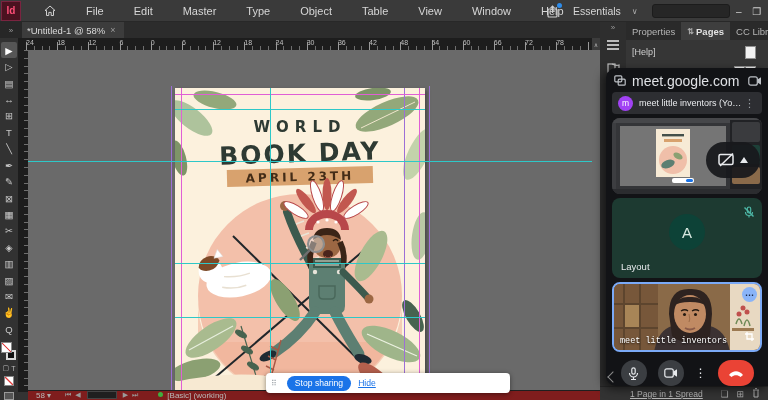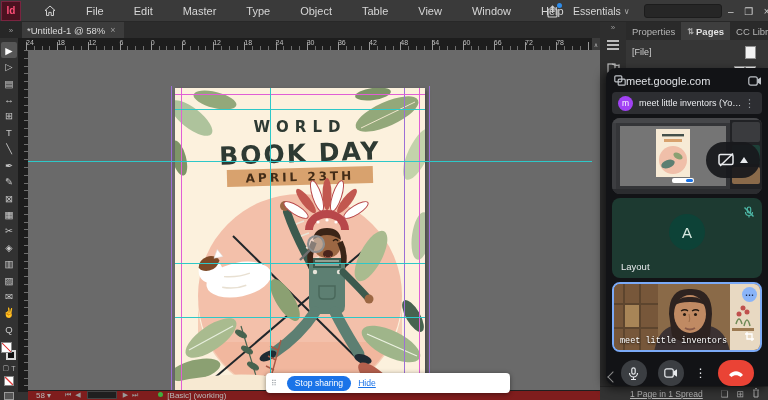--- a/index.html
+++ b/index.html
@@ -9,21 +9,21 @@
   .ic{display:flex;align-items:center;justify-content:center;}
 
   
   .menubar{left:0;top:0;width:768px;height:22px;background:#3a3a3a;border-bottom:1px solid #282828;display:flex;align-items:center;z-index:30;gap:14px;}
   .idlogo{width:20px;height:20px;margin-left:1px;background:#4b1220;border:1px solid #7a2440;color:#ff4f78;font-size:10px;font-weight:bold;}
   .homeicon{margin-left:9px;}
   .menuitem{color:#d6d6d6;font-size:11px;margin-left:16px;cursor:default;}
   .topright{position:absolute;top:0;height:22px;display:flex;align-items:center;}
   .shareic{position:relative;}
   .sharedot{position:absolute;right:-3px;top:-2px;width:5px;height:5px;border-radius:50%;background:#2d8ceb;}
-  .wsname{color:#d6d6d6;font-size:10.5px;margin:0 3px 0 14px;}
+  .wsname{color:#d6d6d6;font-size:10.5px;margin:0 11px 0 14px;}
   .chev{color:#aaa;font-size:8px;}
   .searchbox{width:78px;height:14px;background:#262626;border:1px solid #1c1c1c;border-radius:3px;margin-left:14px;color:#ccc;font-size:9px;padding:0 4px;}
   .winbtn{width:18px;height:22px;color:#cfcfcf;font-size:10px;}
 
   
   .tabrow{left:0;top:22px;width:600px;height:16px;background:#2c2c2c;z-index:20;}
   .toolcollapse{left:0;top:22px;width:22px;height:16px;background:#272727;color:#9a9a9a;font-size:8px;z-index:21;}
   .doctab{left:22px;top:22px;width:102px;height:16px;background:#3c3c3c;display:flex;align-items:center;padding:0 5px;z-index:21;}
   .doctab .ttl{color:#dadada;font-size:9.5px;white-space:nowrap;}
   .doctab .cls{color:#9a9a9a;font-size:9px;margin-left:5px;}
@@ -82,21 +82,21 @@
   .ptab.active{background:#3e3e3e;color:#e3e3e3;font-weight:bold;}
   .pbody{position:absolute;left:26px;top:18px;width:142px;height:346px;}
   .prow{position:absolute;left:0;width:142px;height:16px;display:flex;align-items:center;color:#cfcfcf;font-size:9px;}
   .pagethumb{width:11px;height:13px;background:#f2f2f2;border:1px solid #909090;margin-left:2px;}
   .pfooter{position:absolute;left:0;bottom:0;width:168px;height:14px;background:#333;border-top:1px solid #262626;display:flex;align-items:center;color:#b5b5b5;font-size:8.5px;z-index:11;}
   .pfoot-ic{color:#aaa;font-size:9px;margin-left:8px;}
 
   
   .meet{left:606px;top:68px;width:162px;height:318px;background:#121316;border-radius:10px 0 0 10px;box-shadow:-3px 3px 10px rgba(0,0,0,.55);z-index:50;}
   .meethead{position:absolute;left:8px;top:5px;width:148px;height:16px;display:flex;align-items:center;}
-  .meeturl{color:#dfe1e5;font-size:11px;flex:1;}
+  .meeturl{color:#dfe1e5;font-size:14px;margin-left:6px;flex:1;}
   .meetpill{position:absolute;left:6px;top:24px;width:150px;height:22px;background:#2d2e32;border-radius:4px;display:flex;align-items:center;padding:0 6px;}
   .mavatar{width:15px;height:15px;border-radius:50%;background:#a142f4;color:#fff;font-size:8.5px;}
   .mtitle{color:#e8eaed;font-size:9px;margin-left:6px;width:105px;overflow:hidden;white-space:nowrap;text-overflow:ellipsis;}
   .mdots{color:#9aa0a6;font-size:11px;}
   .thumbtile{position:absolute;left:6px;top:50px;width:150px;height:76px;border-radius:8px;overflow:hidden;background:#27282b;}
   .presoverlay{position:absolute;right:8px;top:74px;width:54px;height:36px;background:rgba(24,25,28,.93);border-radius:18px;display:flex;align-items:center;justify-content:center;gap:4px;z-index:52;}
   .tealtile{position:absolute;left:6px;top:130px;width:150px;height:80px;border-radius:8px;background:#1d3a31;}
   .tealavatar{position:absolute;left:57px;top:16px;width:36px;height:36px;border-radius:50%;background:#0d4237;color:#d7e8e0;font-size:15px;}
   .tealname{position:absolute;left:9px;bottom:6px;color:#e8eaed;font-size:9.5px;}
   .videotile{position:absolute;left:6px;top:214px;width:150px;height:70px;border-radius:8px;border:2px solid #7baaf7;overflow:hidden;background:#7d5f41;}
@@ -400,21 +400,21 @@
       <span class="ptab">Properties</span>
       <span class="ptab active">
           <span class="chev" style="margin-right:2px;">⇅</span>
           <span>Pages</span>
         </span>
       <span class="ptab">CC Libraries</span>
 
     </div>
     <div class="pbody">
       <div class="prow" style="top:4px;">
-        <span style="margin-left:6px;flex:1;">[File]</span>
+        <span style="margin-left:6px;flex:1;">[Help]</span>
         <span class="pagethumb" style="margin-right:12px;"></span>
       </div>
       <div class="prow" style="top:24px;">
         <span style="margin-left:6px;flex:1;">A-Master</span>
         <span class="pagethumb"></span>
         <span class="pagethumb" style="margin-left:0;margin-right:12px;"></span>
       </div>
     </div>
     <div class="pfooter">
       <span style="margin-left:30px;flex:1;text-decoration:underline;">1 Page in 1 Spread</span>

